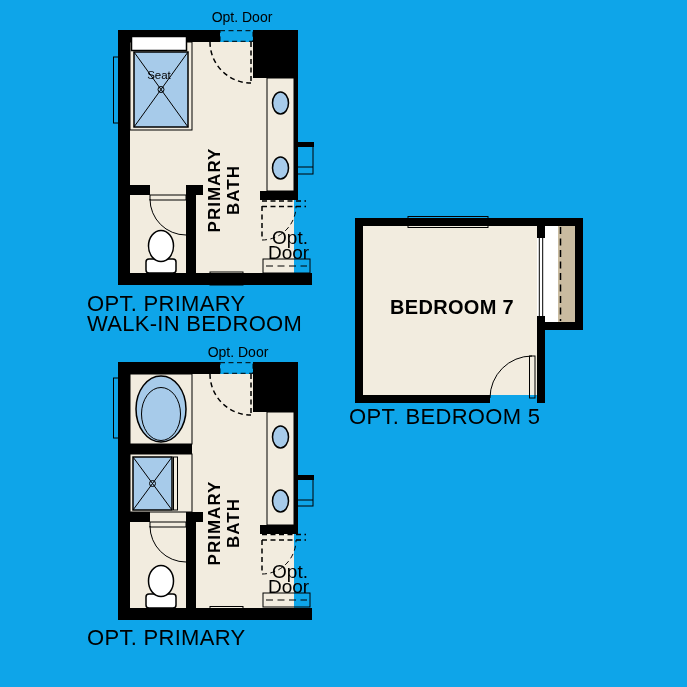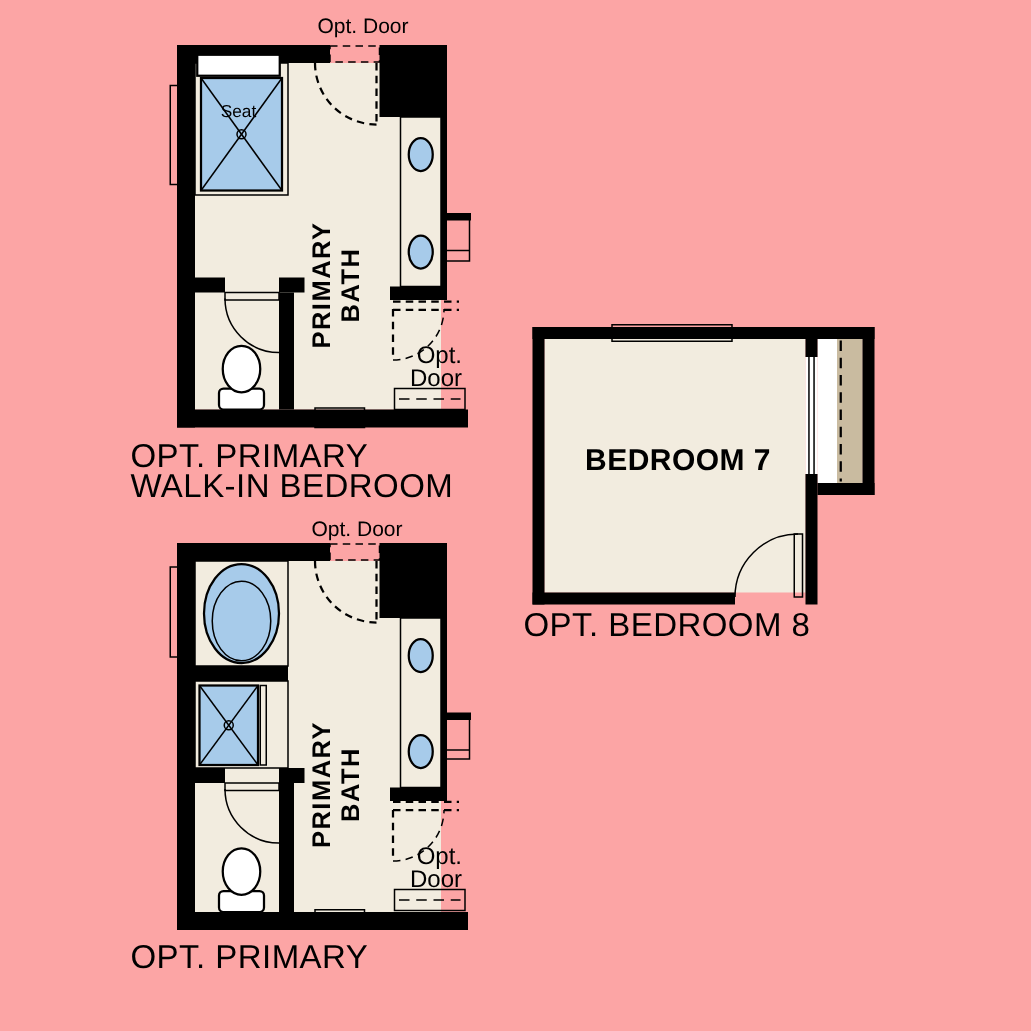--- a/index.html
+++ b/index.html
@@ -1,36 +1,36 @@
 <!DOCTYPE html>
 <html style="--wall: #000000; --floor: #f2ecdf; --tan: #c9bba0; --blue: #a7cbea; --background: #ffffff; --text: #000000;"><head>
 <meta charset="utf-8">
 <style>
   html,body{margin:0;padding:0;background:#fff;}
-  .canvas{position:relative;width:687px;height:687px;background:#fca5a5;overflow:hidden;
+  .canvas{position:relative;width:687px;height:687px;background:#0ea5e9;overflow:hidden;
           font-family:"Liberation Sans", sans-serif;color:#000;}
   svg{position:absolute;left:0;top:0;}
   
   .wall{fill:#000;}
   .floor{fill:var(--floor,#f2ecdf);}
   .wht{fill:#fff;}
   .tan{fill:var(--tan,#c9bba0);}
   .blu{fill:var(--blue,#a7cbea);}
   .ln{stroke:#000;stroke-width:1.5;}
   .st{stroke:#000;stroke-width:1.5;fill:none;}
   .thin{stroke-width:1;}
   .dash{stroke-dasharray:5 3.5;}
   .dash2{stroke-dasharray:7 4.5;}
   
   .lbl{position:absolute;line-height:1.05;}
   .seat-lbl{left:131px;top:37px;width:56px;text-align:center;font-size:11.5px;margin-top:32px;}
   .optdoor-top{width:120px;text-align:center;font-size:14px;}
   .optdoor-top.p1{left:182px;top:10px;}
   .optdoor-top.p2{left:178px;top:345px;}
-  .optdoor-side{width:40px;text-align:right;font-size:16px;line-height:14.5px;}
+  .optdoor-side{width:40px;text-align:right;font-size:19px;line-height:14.5px;}
   .optdoor-side.p1{left:268px;top:231px;}
   .optdoor-side.p2{left:268px;top:565px;}
   .bathlbl{width:130px;height:42px;text-align:center;font-weight:bold;font-size:17px;
            line-height:19px;letter-spacing:1px;transform:rotate(-90deg);}
   .bathlbl.p1{left:161px;top:169px;}
   .bathlbl.p2{left:161px;top:502px;}
   .bedlbl{left:352px;top:297px;width:200px;text-align:center;font-weight:bold;
           font-size:20px;letter-spacing:.3px;}
   .caption{width:250px;text-align:left;font-weight:normal;font-size:22px;line-height:20px;
            letter-spacing:.3px;}
@@ -254,15 +254,15 @@
 </div>
 <div class="lbl optdoor-side p2">
   <div>Opt.</div>
   <div>Door</div>
 </div>
 <div class="lbl caption p2">
   <div>OPT. PRIMARY</div>
 </div>
 
 <div class="lbl bedlbl">BEDROOM 7</div>
-<div class="lbl caption p3">OPT. BEDROOM 8</div>
+<div class="lbl caption p3">OPT. BEDROOM 5</div>
 
 </div>
 
 </body></html>

